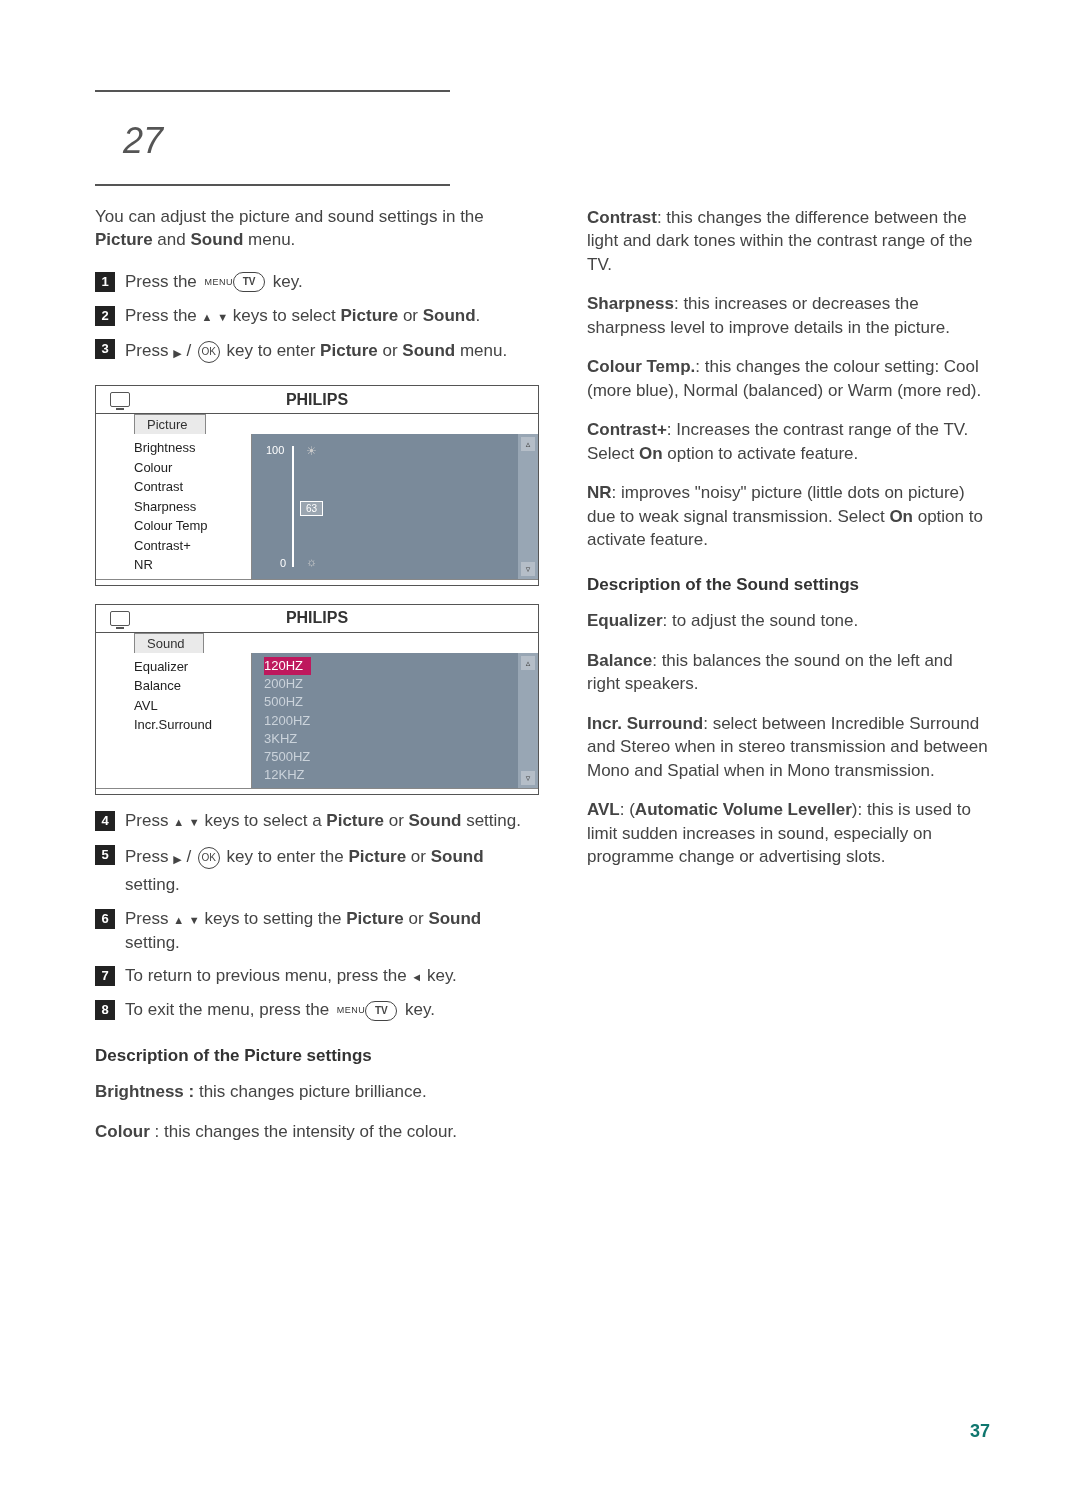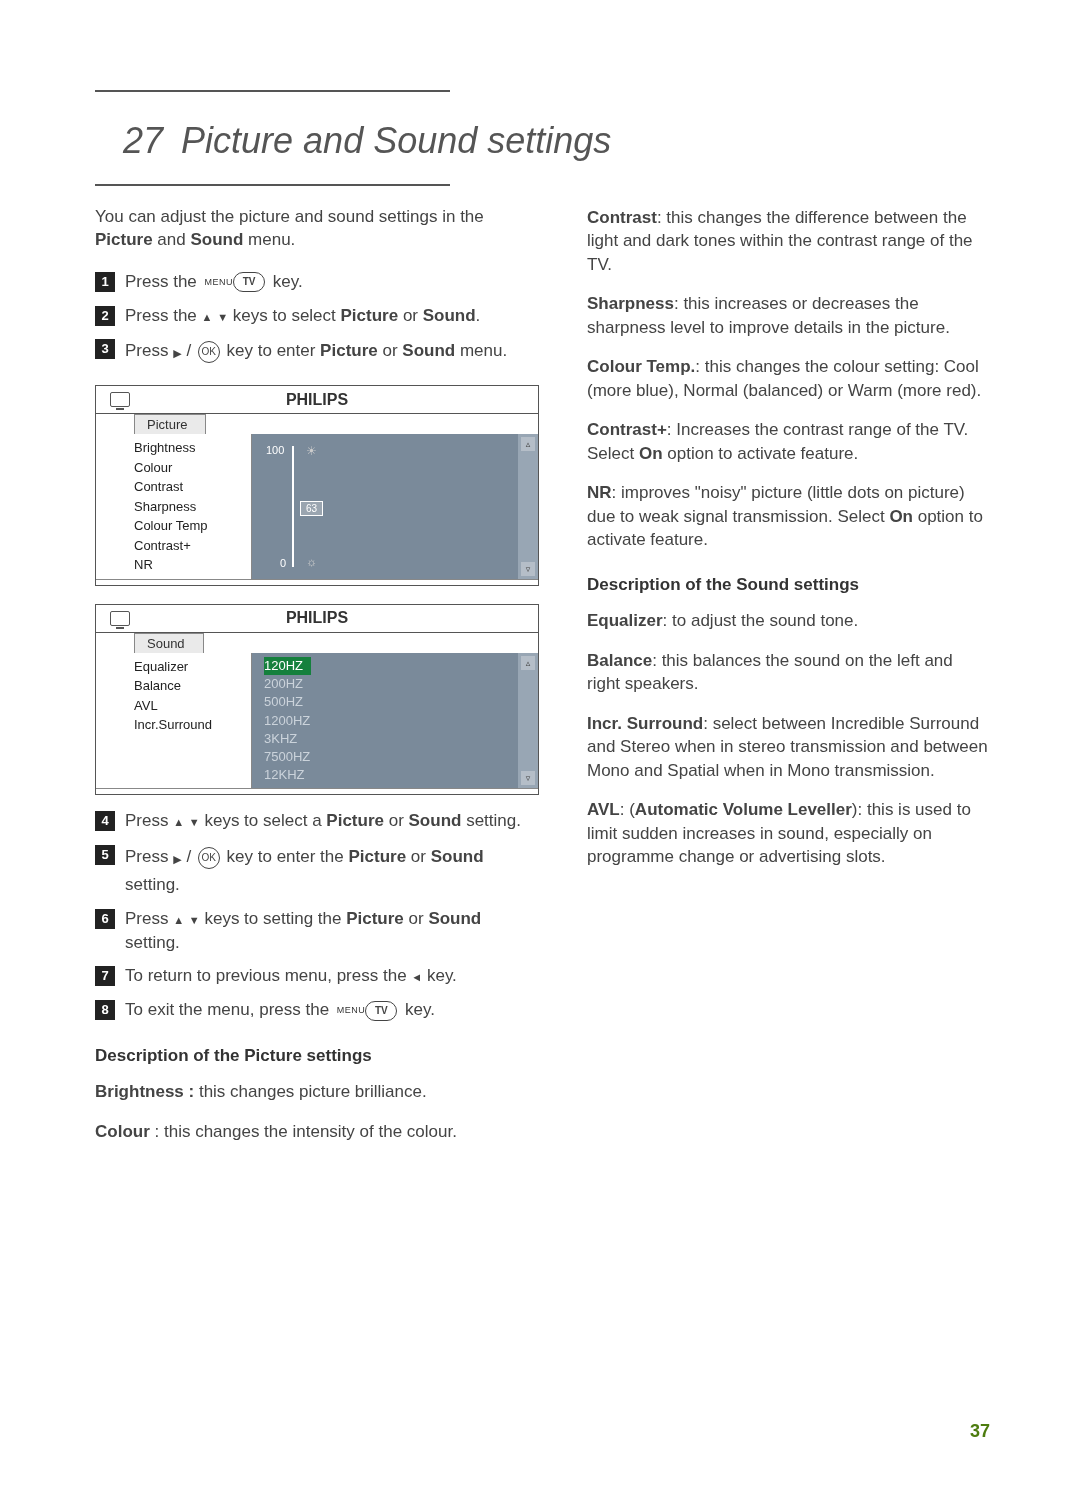--- a/index.html
+++ b/index.html
@@ -76,33 +76,32 @@
     .osd-scroll-btn.bottom { bottom: 3px; }
     .osd-slider-track { position: absolute; left: 40px; top: 12px; bottom: 12px; width: 2px; background: #fff; }
     .osd-slider-label { position: absolute; color: #fff; font-size: 11px; }
     .osd-slider-100 { left: 14px; top: 10px; }
     .osd-slider-0 { left: 28px; bottom: 10px; }
     .osd-slider-handle { position: absolute; left: 48px; top: 46%; background: #9aa5b0; border: 1px solid #fff; padding: 1px 5px; font-size: 10px; color: #fff; }
     .osd-sun { position: absolute; color: #ccc; font-size: 12px; left: 54px; }
     .osd-sun.top { top: 10px; }
     .osd-sun.bottom { bottom: 10px; }
     .osd-freq-list { color: #cbd3db; font-size: 13px; padding: 4px 4px 4px 12px; line-height: 1.4; }
-    .osd-freq-sel { background: #15803d; color: #fff; display: inline-block; padding: 0 8px 0 0; }
+    .osd-freq-sel { background: #be185d; color: #fff; display: inline-block; padding: 0 8px 0 0; }
     .osd-bottom-bar { height: 6px; border-top: 1px solid #888; }
     .descr-head { font-weight: bold; font-size: 17px; margin: 24px 0 14px 0; color: #333; }
     .descr-p { font-size: 17px; color: #444; line-height: 1.38; margin-bottom: 16px; }
-    .page-num { position: absolute; bottom: 50px; right: 90px; font-weight: bold; font-size: 18px; color: #4d7c0f; }
+    .page-num { position: absolute; bottom: 50px; right: 90px; font-weight: bold; font-size: 18px; color: #0f766e; }
   </style>
 </head>
 <body>
 
 <hr class="hr-thick">
 <div class="title-row">
   <span class="title-num">27</span>
-  <span class="title-text">Picture and Sound settings</span>
 </div>
 <hr class="hr-thick">
 
 <div class="columns">
 
   <div class="col col-left">
 
     <p class="intro">
       <span>You can adjust the picture and sound settings in the </span><span class="bold">Picture</span><span> and </span><span class="bold">Sound</span><span> menu.</span>
     </p>

